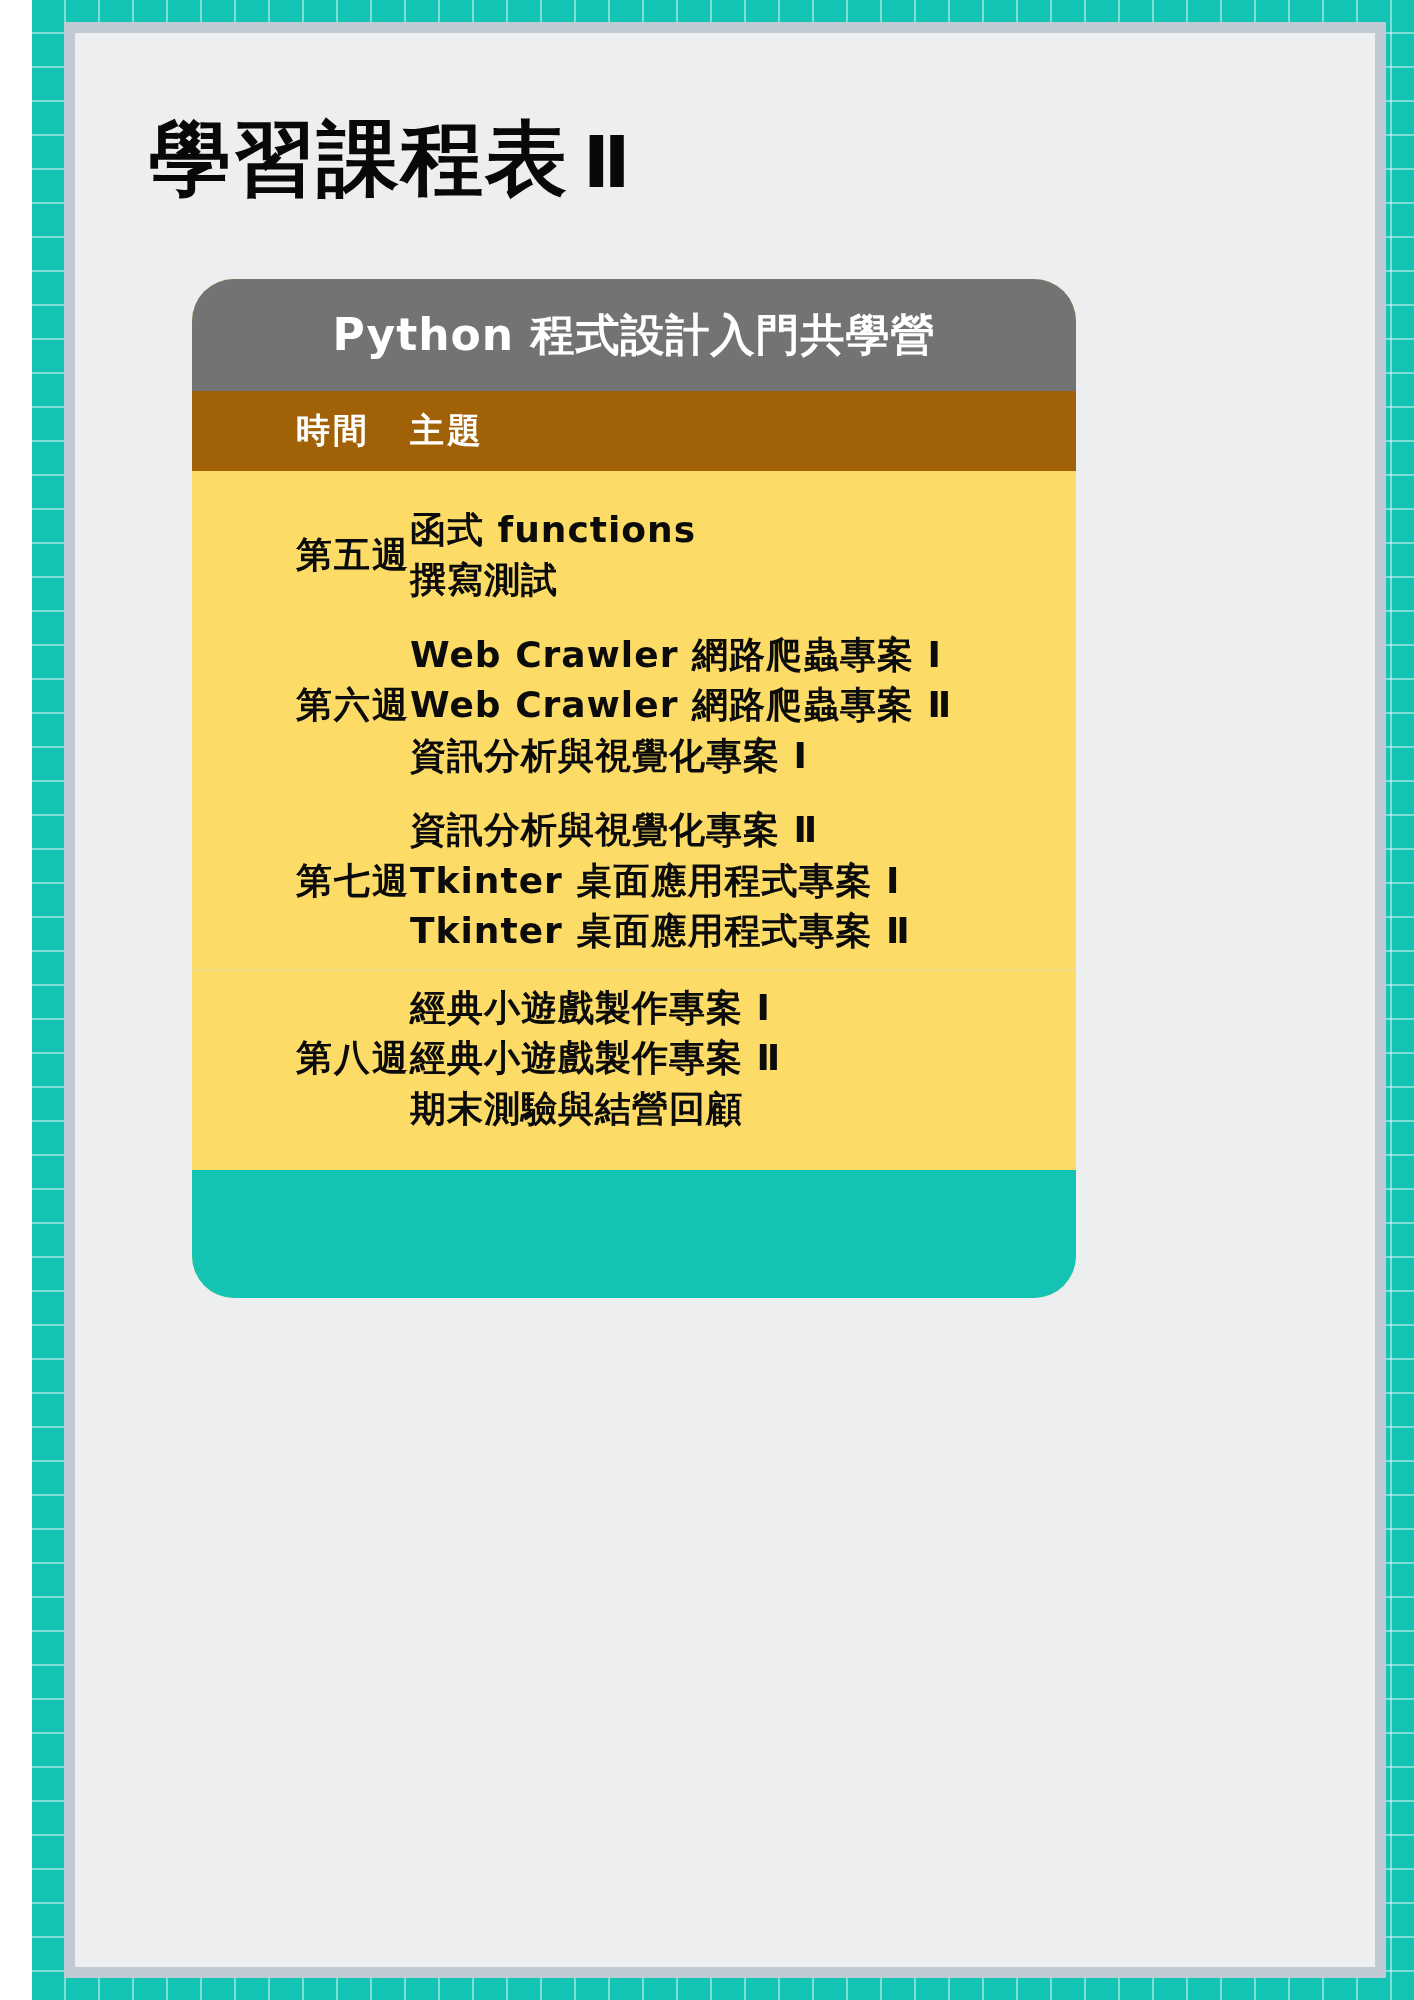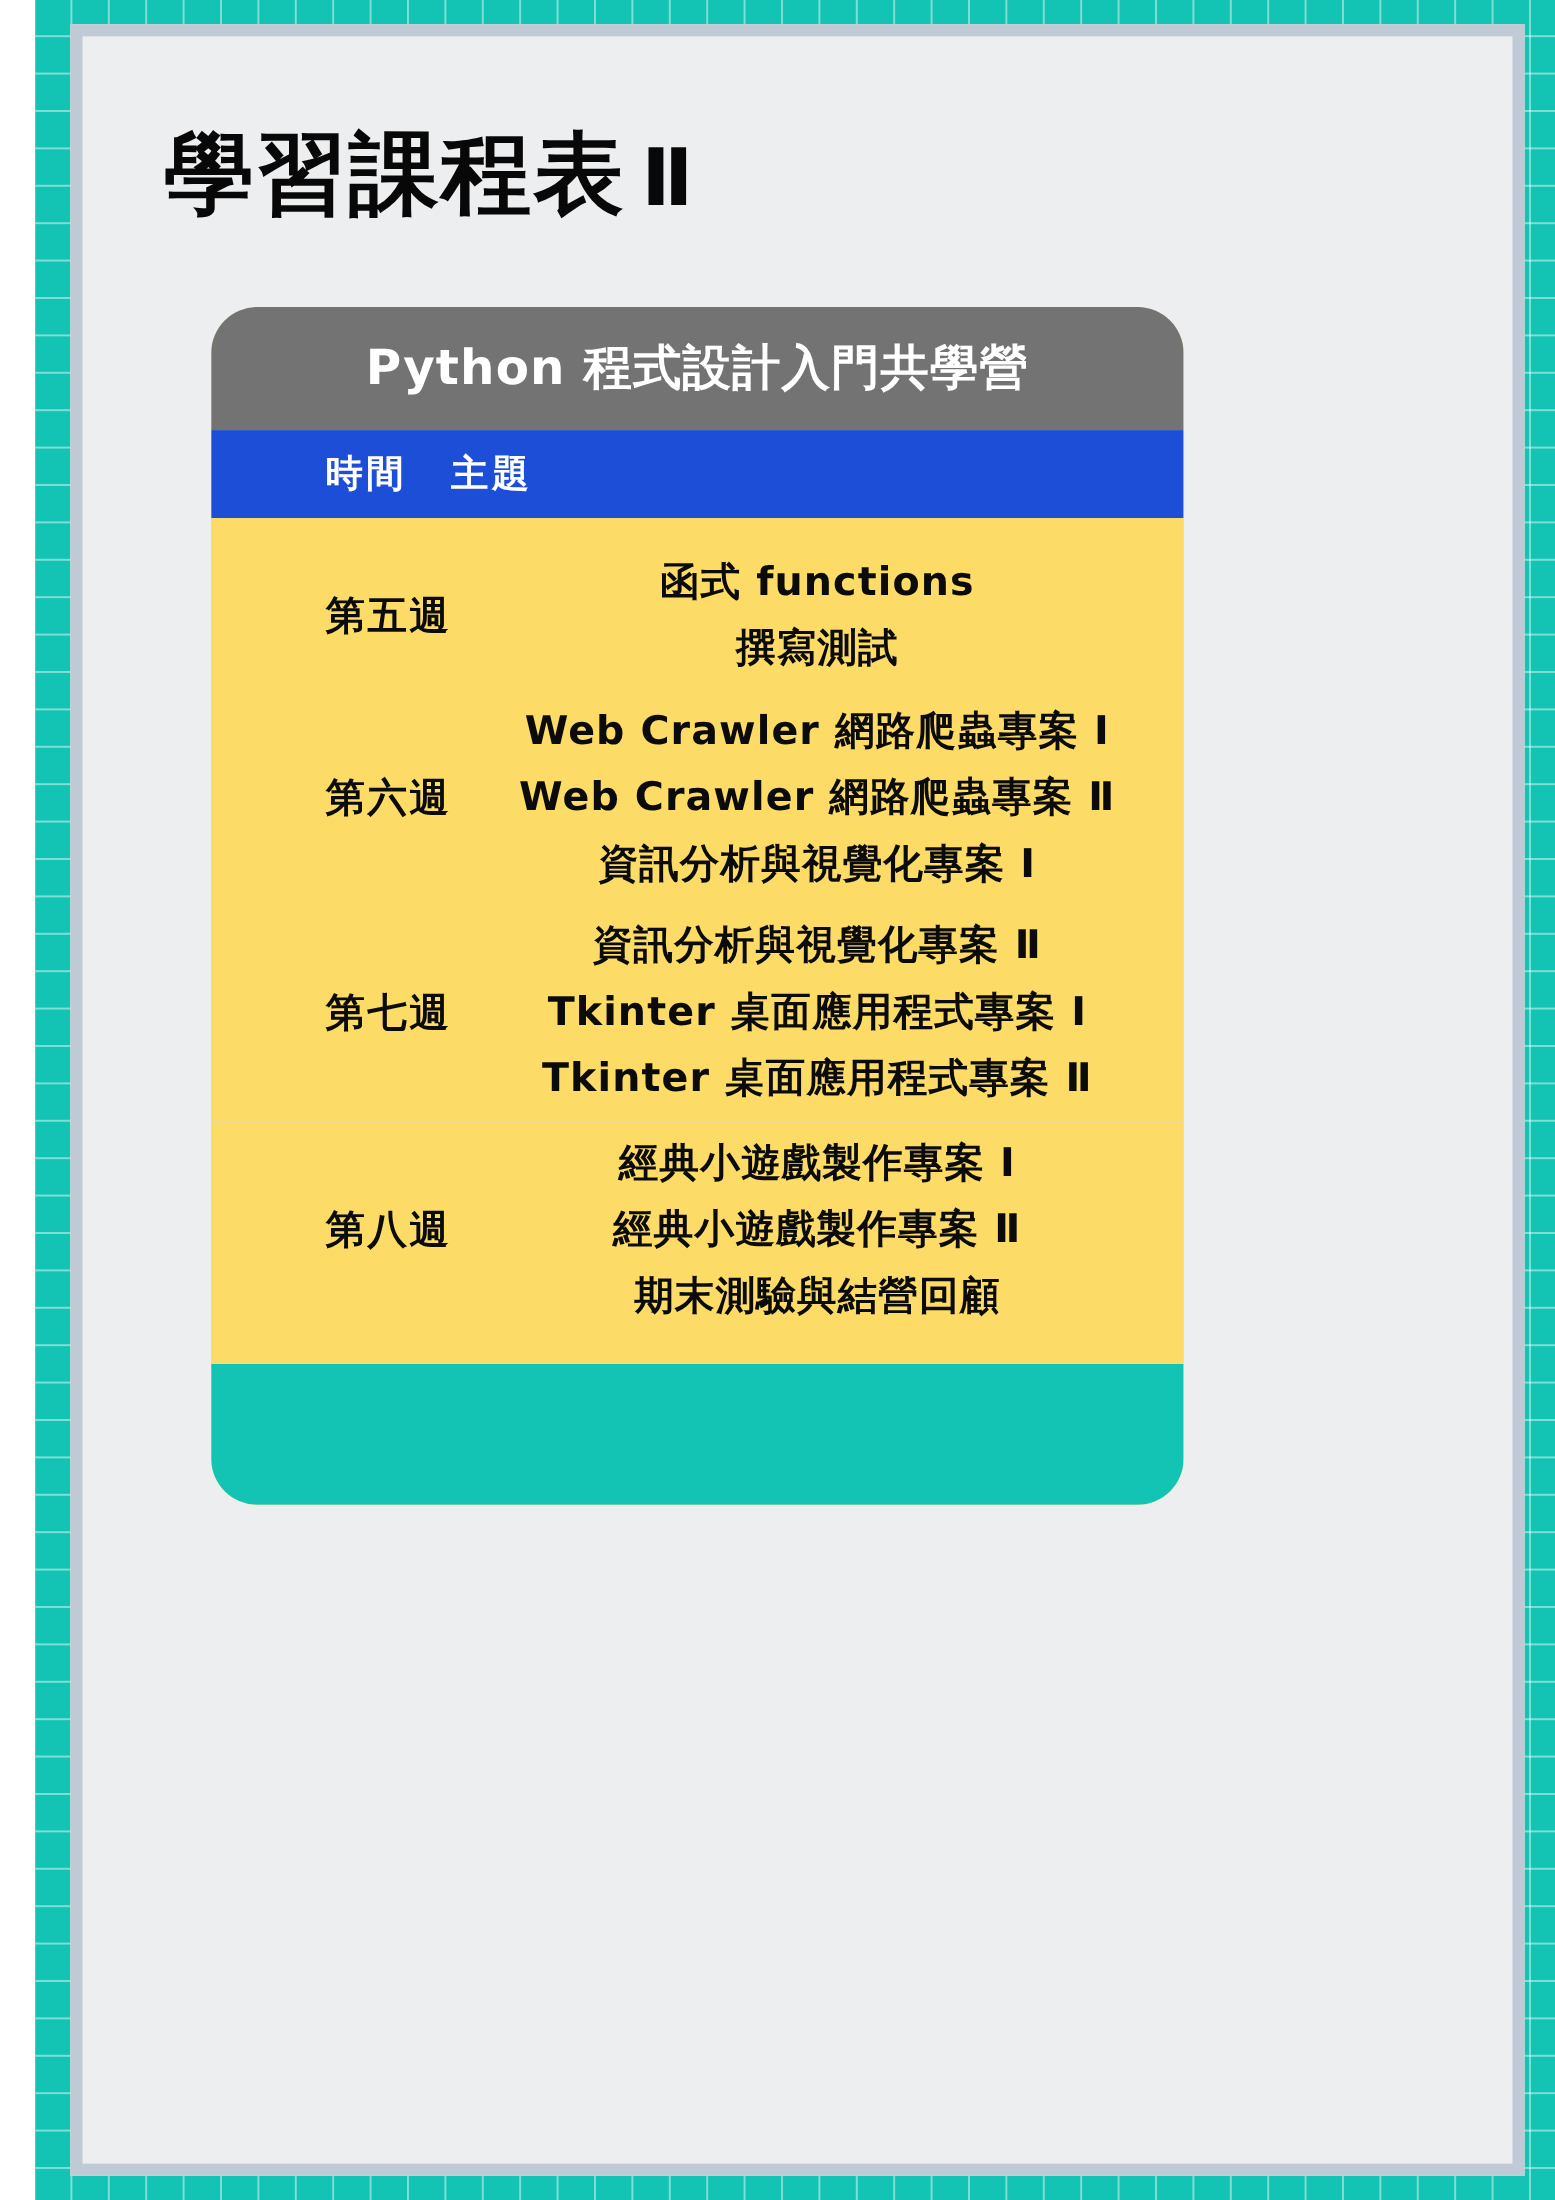--- a/index.html
+++ b/index.html
@@ -81,21 +81,21 @@
   .card-header-text {
     color: #ffffff;
     font-weight: 800;
     font-size: 44px;
     letter-spacing: 1px;
     white-space: nowrap;
     line-height: 1;
   }
 
   .col-header {
-    background: #1d4ed8;
+    background: #a16207;
     height: 80px;
     display: flex;
     align-items: center;
   }
   .col-header .ch-time {
     width: 218px;
     padding-left: 104px;
     color: #ffffff;
     font-weight: 800;
     font-size: 34px;
@@ -131,22 +131,21 @@
     font-size: 36px;
     letter-spacing: 2px;
     color: #0b0b0b;
     white-space: nowrap;
   }
 
   .row .topics {
     flex: 1 1 auto;
     display: flex;
     flex-direction: column;
-    gap: 18px;
-    align-items: center;
+    gap: 8px;
   }
   .row .topics .topic {
     font-weight: 800;
     font-size: 36px;
     letter-spacing: 1px;
     color: #0b0b0b;
     white-space: nowrap;
     line-height: 1.18;
   }
 

